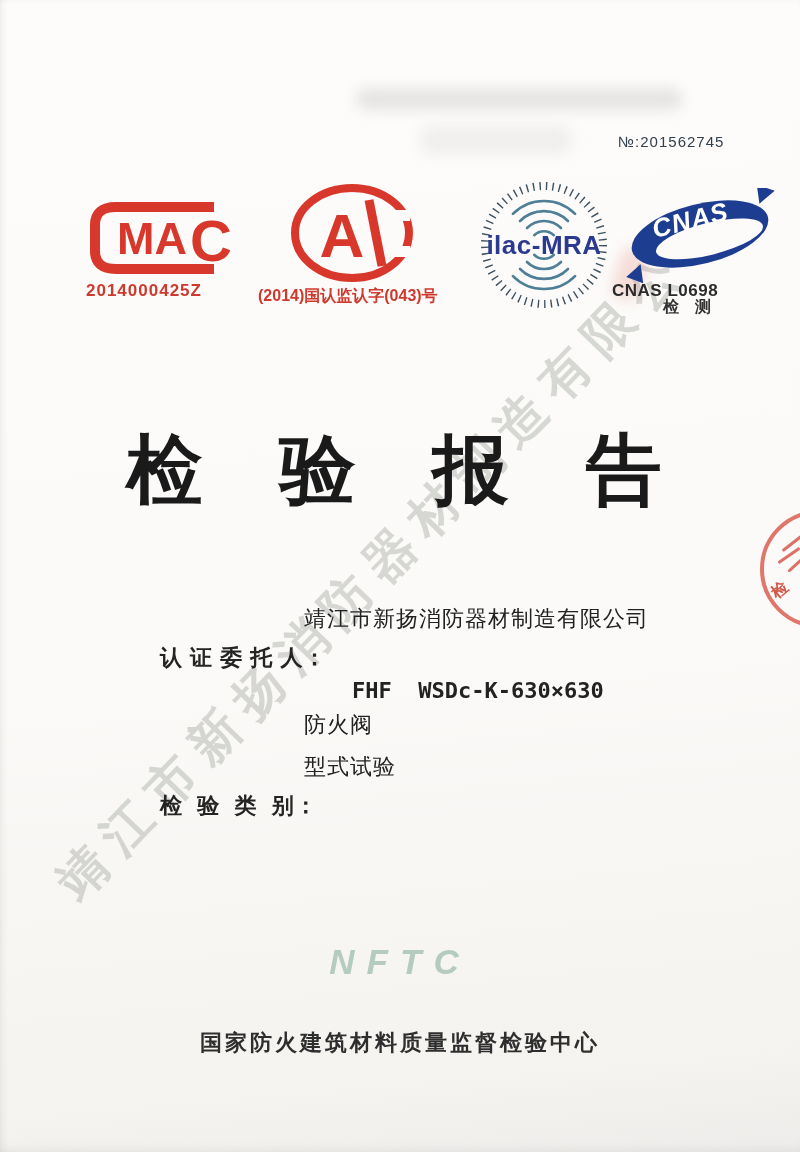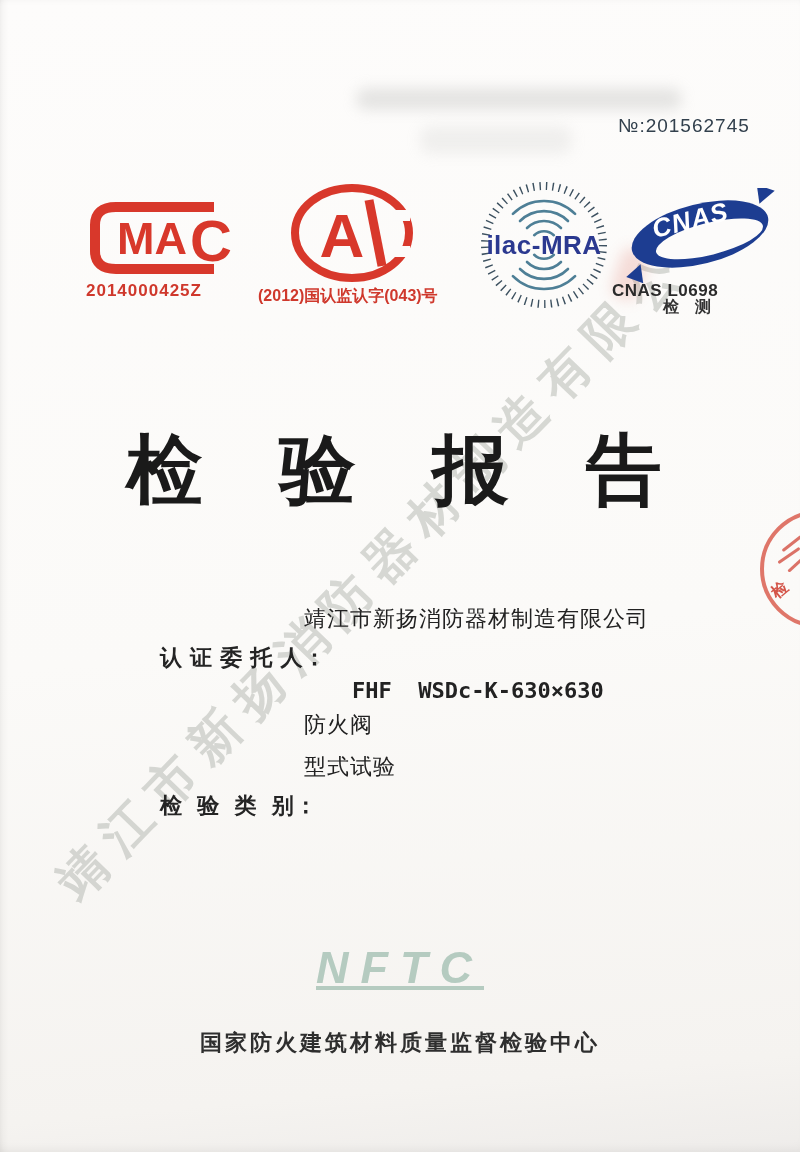--- a/index.html
+++ b/index.html
@@ -20,21 +20,21 @@
     letter-spacing:13px; color:rgba(161,166,159,.42);
   }
 
   
   .ghost { position:absolute; z-index:1; filter:blur(7px); border-radius:10px; }
   .ghost.g1 { left:356px; top:88px;  width:326px; height:22px; background:#b7b7b5; opacity:.34; }
   .ghost.g2 { left:420px; top:126px; width:152px; height:28px; background:#c3c3c1; opacity:.22; }
   .ghost.g3 { left:616px; top:248px; width:28px;  height:52px; background:#e08073; opacity:.25; transform:rotate(18deg); }
 
   
-  .doc-number { position:absolute; left:618px; top:115px; font-size:19px; letter-spacing:1px; color:#32404d; }
+  .doc-number { position:absolute; left:618px; top:133px; font-size:15px; letter-spacing:1px; color:#32404d; }
   .mark-caption { position:absolute; font-size:16px; font-weight:600; color:#cf382c; text-align:left; }
   .cma-svg  { position:absolute; left:86px;  top:198px; }
   .cma-code { left:86px; top:281px; width:150px; font-size:17px; letter-spacing:1px; }
   .cal-svg  { position:absolute; left:272px; top:184px; }
   .cal-caption { left:258px; top:286px; width:190px; }
   .ilac-svg { position:absolute; left:480px; top:181px; }
   .cnas-svg { position:absolute; left:618px; top:188px; }
   .cnas-cn   { position:absolute; left:612px; top:262px; width:150px; text-align:center; font-size:16px; font-weight:700; color:#333;margin-top:35px; }
   .cnas-code { position:absolute; left:612px; top:281px; width:150px; text-align:left; font-size:17px; font-weight:600; letter-spacing:.5px; color:#2b2b2b; }
 
@@ -45,21 +45,21 @@
   }
 
   
   .f-label { position:absolute; left:160px; font-size:22px; font-weight:600; color:#242424; letter-spacing:1px; white-space:pre;margin-top:39px; }
   .f-value { position:absolute; left:304px; font-size:22px; font-weight:500; color:#222; letter-spacing:1px; white-space:pre; }
   .v-mono  { font-family:"DejaVu Sans Mono", monospace; font-weight:700; letter-spacing:0;margin-left:48px; }
 
   
   .nftc {
     position:absolute; left:0; right:0; top:942px; text-align:center;
-    font-size:45px; font-style:italic; font-weight:900; letter-spacing:12px; color:#b5cbc0;text-decoration:underline;
+    font-size:35px; font-style:italic; font-weight:900; letter-spacing:12px; color:#b5cbc0;
   }
 
   
   .issuer {
     position:absolute; left:0; right:0; top:1028px; text-align:center;
     font-size:22px; font-weight:700; letter-spacing:3px; color:#2e2e2e;
   }
 
   
   .stamp {
@@ -94,21 +94,21 @@
     </svg>
     <div class="mark-caption cma-code">2014000425Z</div>
 
     <svg class="cal-svg" width="165" height="100" viewBox="0 0 165 100">
       <ellipse cx="80" cy="49" rx="57" ry="45" fill="none" stroke="#d8382b" stroke-width="8"></ellipse>
       <rect x="120" y="26" width="18" height="11" fill="#fcfbfa"></rect>
       <rect x="120" y="62" width="18" height="11" fill="#fcfbfa"></rect>
       <text x="70" y="73" text-anchor="middle" font-size="62" font-weight="bold" fill="#d8382b">A</text>
       <line x1="97" y1="16" x2="110" y2="82" stroke="#d8382b" stroke-width="9"></line>
     </svg>
-    <div class="mark-caption cal-caption">(2012)国认监认字(043)号</div>
+    <div class="mark-caption cal-caption">(2014)国认监认字(043)号</div>
 
     <svg class="ilac-svg" width="130" height="130" viewBox="0 0 130 130">
       <circle cx="64" cy="64" r="59" fill="none" stroke="#3d5160" stroke-width="8" stroke-dasharray="1.4 5.1"></circle>
       <g fill="none" stroke="#4e7f96" stroke-width="2.6" stroke-linecap="round">
         <path d="M54.2 54.2 A14 14 0 0 1 73.8 54.2"></path>
         <path d="M47 47 A24 24 0 0 1 81 47"></path>
         <path d="M40 40 A34 34 0 0 1 88 40"></path>
         <path d="M32.9 32.9 A44 44 0 0 1 95.1 32.9"></path>
         <path d="M54.2 73.8 A14 14 0 0 0 73.8 73.8"></path>
         <path d="M47 81 A24 24 0 0 0 81 81"></path>

